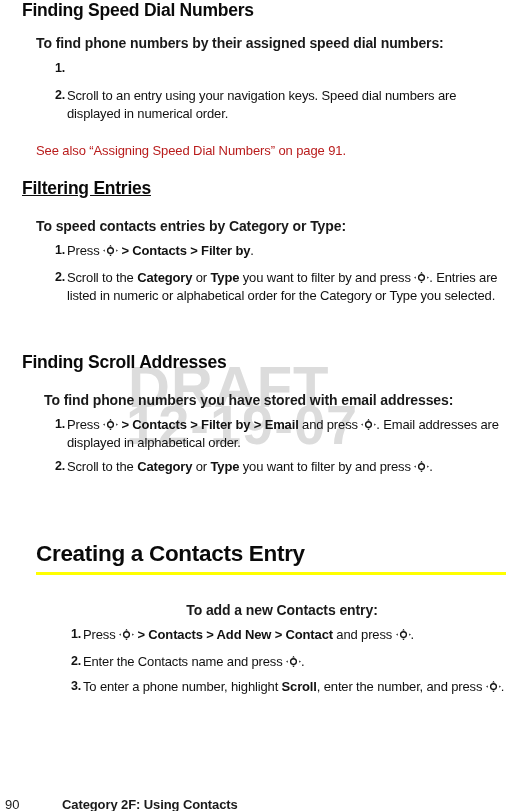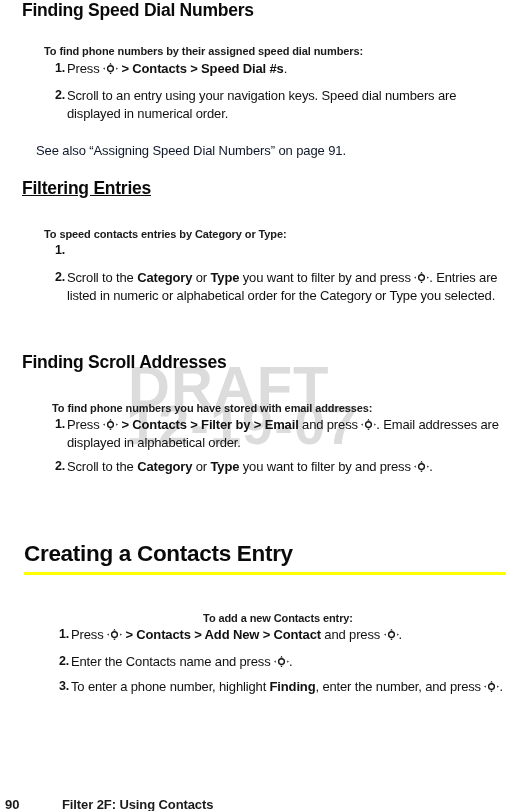--- a/index.html
+++ b/index.html
@@ -79,33 +79,33 @@
     font-family: "Liberation Sans", "DejaVu Sans", sans-serif;
   }
 
   .rule-yellow {
     height: 3px;
     background: #ffff00;
     margin: 5px 0 0 0;
   }
 
   p.lead {
-    margin: 8px;
-    font-size: 11px;
+    margin: 0;
+    font-size: 14px;
     line-height: 16px;
     font-weight: bold;
     color: #1a1a1a;
     letter-spacing: -0.1px;
   }
 
   p.note {
     margin: 0;
     font-size: 13px;
     line-height: 17px;
-    color: #0f172a;
+    color: #b91c1c;
     letter-spacing: -0.1px;
   }
 
   ol.steps {
     margin: 0;
     padding: 0;
     list-style: none;
   }
   ol.steps > li {
     position: relative;
@@ -146,21 +146,21 @@
     left: 0;
     bottom: 14px;
     width: 506px;
     z-index: 3;
   }
   .footer .pg {
     position: absolute;
     left: 5px;
     top: 0;
     font-size: 13px;
-    font-weight: bold;
+    font-weight: normal;
     color: #1a1a1a;
   }
   .footer .lbl {
     position: absolute;
     left: 62px;
     top: 0;
     font-size: 13px;
     font-weight: bold;
     color: #1a1a1a;
     letter-spacing: -0.1px;
@@ -175,42 +175,42 @@
 </div>
 
 <div class="page">
 
   <div style="position:absolute; left:0; top:0; width:506px;">
     <h2 class="sec-head" style="position:absolute; left:22px; top:0px;">Finding Speed Dial Numbers</h2>
     <p class="lead" style="position:absolute; left:36px; top:35px; width:460px;">To find phone numbers by their assigned speed dial numbers:</p>
     <ol class="steps" style="position:absolute; left:45px; top:60px; width:458px;">
       <li style="padding-left:22px; min-height:20px;">
         <span class="num">1.</span>
-        <span class="txt">Press <span class="navkey"><svg viewBox="0 0 15 11" width="15" height="11" xmlns="http://www.w3.org/2000/svg">
-                <circle cx="7.5" cy="5.6" r="2.9" fill="none" stroke="#111" stroke-width="1.35"></circle>
-                <path d="M6.25 1.45 L8.75 1.45 L7.5 -0.15 Z" fill="#111"></path>
-                <path d="M6.25 9.75 L8.75 9.75 L7.5 11.35 Z" fill="#111"></path>
-                <path d="M1.75 4.45 L1.75 6.75 L0.1 5.6 Z" fill="#111"></path>
-                <path d="M13.25 4.45 L13.25 6.75 L14.9 5.6 Z" fill="#111"></path>
-              </svg></span><b> &gt; Contacts &gt; Speed Dial #s</b>.</span>
       </li>
       <li style="padding-left:22px; margin-top:7px;">
         <span class="num">2.</span>
         <span class="txt">Scroll to an entry using your navigation keys. Speed dial numbers are displayed in numerical order.</span>
       </li>
     </ol>
     <p class="note" style="position:absolute; left:36px; top:142px; width:460px;">See also “Assigning Speed Dial Numbers” on page 91.</p>
   </div>
 
   <div style="position:absolute; left:0; top:178px; width:506px;">
     <h2 class="sec-head" style="position:absolute; left:22px; top:0px;text-decoration:underline;">Filtering Entries</h2>
     <p class="lead" style="position:absolute; left:36px; top:40px; width:460px;">To speed contacts entries by Category or Type:</p>
     <ol class="steps" style="position:absolute; left:45px; top:64px; width:458px;">
       <li style="padding-left:22px; min-height:20px;">
         <span class="num">1.</span>
+        <span class="txt">Press <span class="navkey"><svg viewBox="0 0 15 11" width="15" height="11" xmlns="http://www.w3.org/2000/svg">
+                <circle cx="7.5" cy="5.6" r="2.9" fill="none" stroke="#111" stroke-width="1.35"></circle>
+                <path d="M6.25 1.45 L8.75 1.45 L7.5 -0.15 Z" fill="#111"></path>
+                <path d="M6.25 9.75 L8.75 9.75 L7.5 11.35 Z" fill="#111"></path>
+                <path d="M1.75 4.45 L1.75 6.75 L0.1 5.6 Z" fill="#111"></path>
+                <path d="M13.25 4.45 L13.25 6.75 L14.9 5.6 Z" fill="#111"></path>
+              </svg></span><b> &gt; Contacts &gt; Filter by</b>.</span>
       </li>
       <li style="padding-left:22px; margin-top:7px;">
         <span class="num">2.</span>
         <span class="txt">Scroll to the <b>Category</b> or <b>Type</b> you want to filter by and press <span class="navkey"><svg viewBox="0 0 15 11" width="15" height="11" xmlns="http://www.w3.org/2000/svg">
                 <circle cx="7.5" cy="5.6" r="2.9" fill="none" stroke="#111" stroke-width="1.35"></circle>
                 <path d="M6.25 1.45 L8.75 1.45 L7.5 -0.15 Z" fill="#111"></path>
                 <path d="M6.25 9.75 L8.75 9.75 L7.5 11.35 Z" fill="#111"></path>
                 <path d="M1.75 4.45 L1.75 6.75 L0.1 5.6 Z" fill="#111"></path>
                 <path d="M13.25 4.45 L13.25 6.75 L14.9 5.6 Z" fill="#111"></path>
               </svg></span>. Entries are listed in numeric or alphabetical order for the Category or Type you selected.</span>
@@ -244,21 +244,21 @@
                 <circle cx="7.5" cy="5.6" r="2.9" fill="none" stroke="#111" stroke-width="1.35"></circle>
                 <path d="M6.25 1.45 L8.75 1.45 L7.5 -0.15 Z" fill="#111"></path>
                 <path d="M6.25 9.75 L8.75 9.75 L7.5 11.35 Z" fill="#111"></path>
                 <path d="M1.75 4.45 L1.75 6.75 L0.1 5.6 Z" fill="#111"></path>
                 <path d="M13.25 4.45 L13.25 6.75 L14.9 5.6 Z" fill="#111"></path>
               </svg></span>.</span>
       </li>
     </ol>
   </div>
 
-  <div style="position:absolute; left:4px; top:540px; width:455px;">
+  <div style="position:absolute; left:16px; top:540px; width:455px;">
     <h1 class="chap-head" style="margin-left:20px;">Creating a Contacts Entry</h1>
     <div class="rule-yellow" style="margin-left:20px; width:486px;"></div>
     <p class="lead" style="position:absolute; left:36px; top:62px; width:460px;text-align:center;">To add a new Contacts entry:</p>
     <ol class="steps" style="position:absolute; left:45px; top:86px; width:458px;">
       <li style="padding-left:22px; min-height:20px;">
         <span class="num">1.</span>
         <span class="txt">Press <span class="navkey"><svg viewBox="0 0 15 11" width="15" height="11" xmlns="http://www.w3.org/2000/svg">
                 <circle cx="7.5" cy="5.6" r="2.9" fill="none" stroke="#111" stroke-width="1.35"></circle>
                 <path d="M6.25 1.45 L8.75 1.45 L7.5 -0.15 Z" fill="#111"></path>
                 <path d="M6.25 9.75 L8.75 9.75 L7.5 11.35 Z" fill="#111"></path>
@@ -277,29 +277,29 @@
         <span class="txt">Enter the Contacts name and press <span class="navkey"><svg viewBox="0 0 15 11" width="15" height="11" xmlns="http://www.w3.org/2000/svg">
                 <circle cx="7.5" cy="5.6" r="2.9" fill="none" stroke="#111" stroke-width="1.35"></circle>
                 <path d="M6.25 1.45 L8.75 1.45 L7.5 -0.15 Z" fill="#111"></path>
                 <path d="M6.25 9.75 L8.75 9.75 L7.5 11.35 Z" fill="#111"></path>
                 <path d="M1.75 4.45 L1.75 6.75 L0.1 5.6 Z" fill="#111"></path>
                 <path d="M13.25 4.45 L13.25 6.75 L14.9 5.6 Z" fill="#111"></path>
               </svg></span>.</span>
       </li>
       <li style="padding-left:22px; margin-top:7px;">
         <span class="num">3.</span>
-        <span class="txt">To enter a phone number, highlight <b>Finding</b>, enter the number, and press <span class="navkey"><svg viewBox="0 0 15 11" width="15" height="11" xmlns="http://www.w3.org/2000/svg">
+        <span class="txt">To enter a phone number, highlight <b>Scroll</b>, enter the number, and press <span class="navkey"><svg viewBox="0 0 15 11" width="15" height="11" xmlns="http://www.w3.org/2000/svg">
                 <circle cx="7.5" cy="5.6" r="2.9" fill="none" stroke="#111" stroke-width="1.35"></circle>
                 <path d="M6.25 1.45 L8.75 1.45 L7.5 -0.15 Z" fill="#111"></path>
                 <path d="M6.25 9.75 L8.75 9.75 L7.5 11.35 Z" fill="#111"></path>
                 <path d="M1.75 4.45 L1.75 6.75 L0.1 5.6 Z" fill="#111"></path>
                 <path d="M13.25 4.45 L13.25 6.75 L14.9 5.6 Z" fill="#111"></path>
               </svg></span>.</span>
       </li>
     </ol>
   </div>
 
 </div>
 
 <div class="footer">
   <span class="pg">90</span>
-  <span class="lbl">Filter 2F: Using Contacts</span>
+  <span class="lbl">Category 2F: Using Contacts</span>
 </div>
 
 </body></html>

